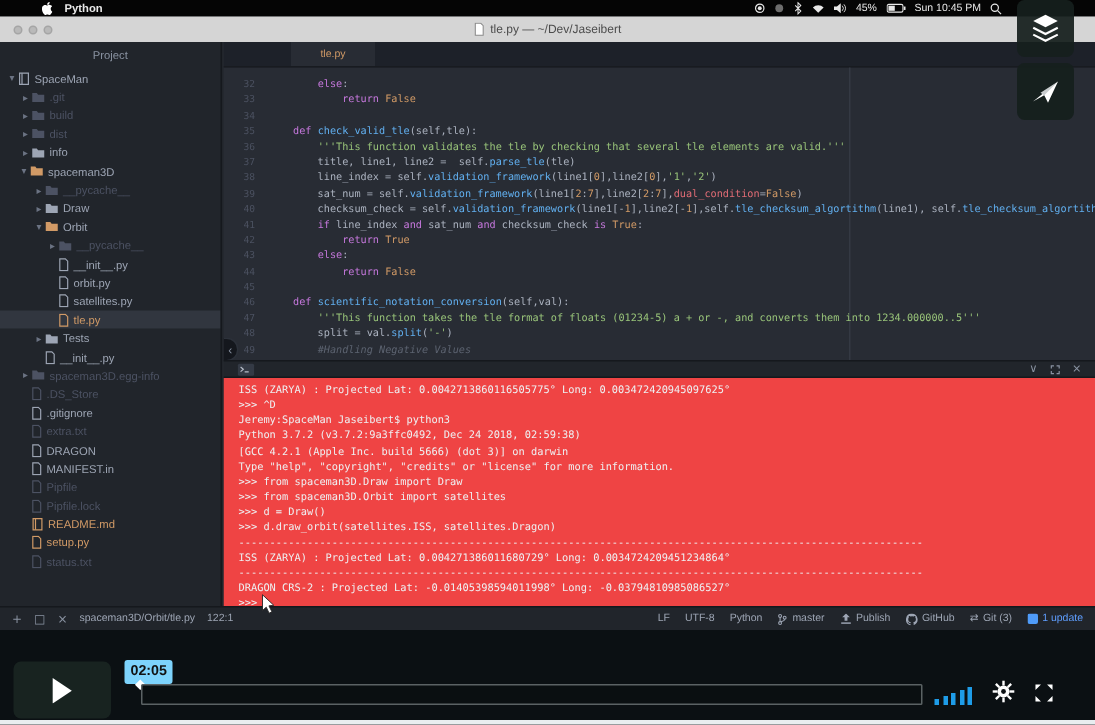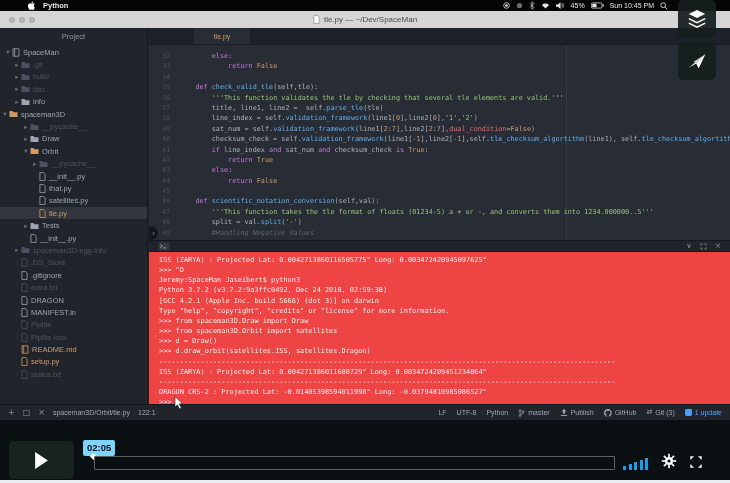--- a/index.html
+++ b/index.html
@@ -146,21 +146,21 @@
       <span class="lights">
         <span class="light"></span>
         <span class="light"></span>
         <span class="light"></span>
       </span>
       <span class="icn">
           <svg width="7" height="9" viewBox="0 0 8 10">
             <path d="M1 .5h4.2L7 2.3v7.2H1z" fill="#fff" stroke="#8b8b8b" stroke-width=".8"></path>
           </svg>
         </span>
-      <span>tle.py — ~/Dev/SpaceMan</span>
+      <span>tle.py — ~/Dev/Jaseibert</span>
     </div>
 
     <aside class="sidebar">
       <div class="tree-header">Project</div>
       <div id="tree">
           <div class="trow" style="padding-left:4px">
             <span class="chev">▾</span>
             <span class="ticon">
               <svg width="8" height="9" viewBox="0 0 9 10">
                 <path d="M1.2.8h6.6v8.4H1.2z" fill="none" stroke="currentColor" stroke-width=".9"></path>
@@ -198,21 +198,21 @@
           </div>
           <div class="trow" style="padding-left:13px">
             <span class="chev">▸</span>
             <span class="ticon">
               <svg width="9" height="8" viewBox="0 0 10 9">
                 <path d="M.5 1.2h3.4l1 1.3h4.6v5.3H.5z" fill="currentColor"></path>
               </svg>
             </span>
             <span class="tlab">info</span>
           </div>
-          <div class="trow" style="padding-left:1px">
+          <div class="trow" style="padding-left:12px">
             <span class="chev">▾</span>
             <span class="ticon" style="color:#d19a66">
               <svg width="9" height="8" viewBox="0 0 10 9">
                 <path d="M.5 1.2h3.4l1 1.3h4.6v5.3H.5z" fill="currentColor"></path>
               </svg>
             </span>
             <span class="tlab">spaceman3D</span>
           </div>
           <div class="trow dim" style="padding-left:22px">
             <span class="chev">▸</span>
@@ -259,21 +259,21 @@
             </span>
             <span class="tlab">__init__.py</span>
           </div>
           <div class="trow" style="padding-left:31px">
             <span class="chev"></span>
             <span class="ticon">
               <svg width="7" height="9" viewBox="0 0 8 10">
                 <path d="M1 .5h4.2L7 2.3v7.2H1z" fill="none" stroke="currentColor" stroke-width=".9"></path>
               </svg>
             </span>
-            <span class="tlab">that.py</span>
+            <span class="tlab">orbit.py</span>
           </div>
           <div class="trow" style="padding-left:31px">
             <span class="chev"></span>
             <span class="ticon">
               <svg width="7" height="9" viewBox="0 0 8 10">
                 <path d="M1 .5h4.2L7 2.3v7.2H1z" fill="none" stroke="currentColor" stroke-width=".9"></path>
               </svg>
             </span>
             <span class="tlab">satellites.py</span>
           </div>

